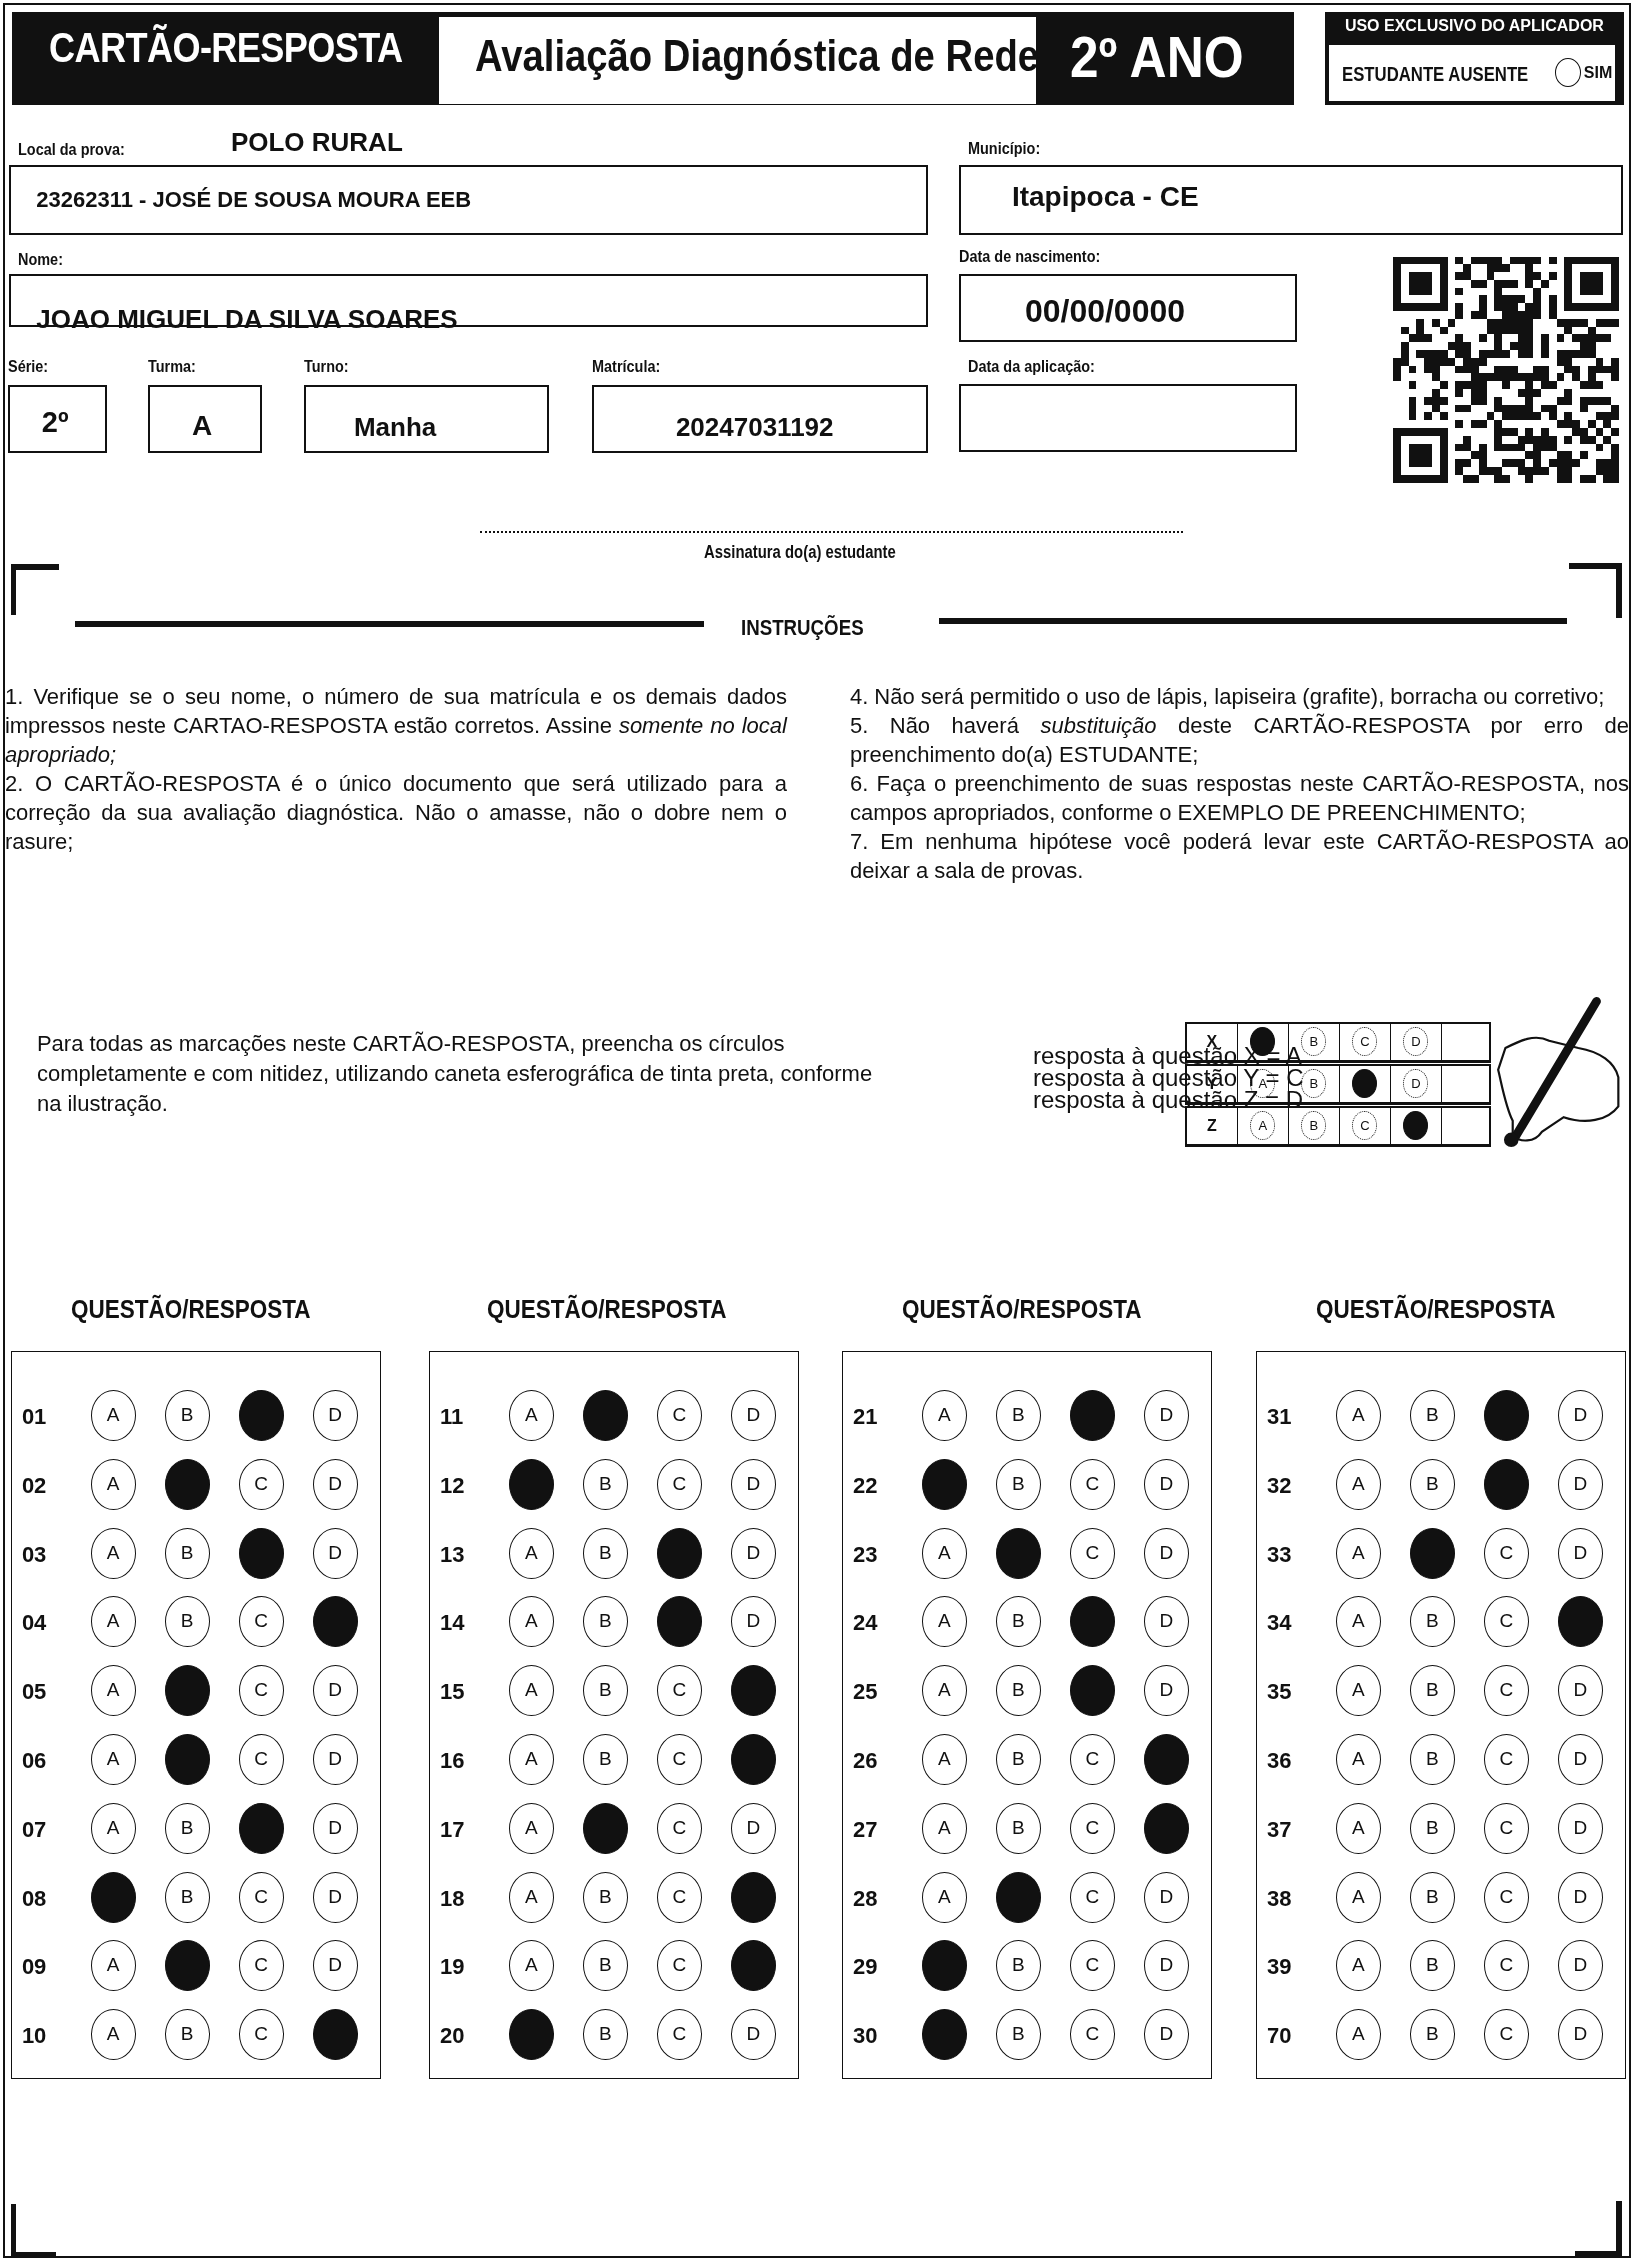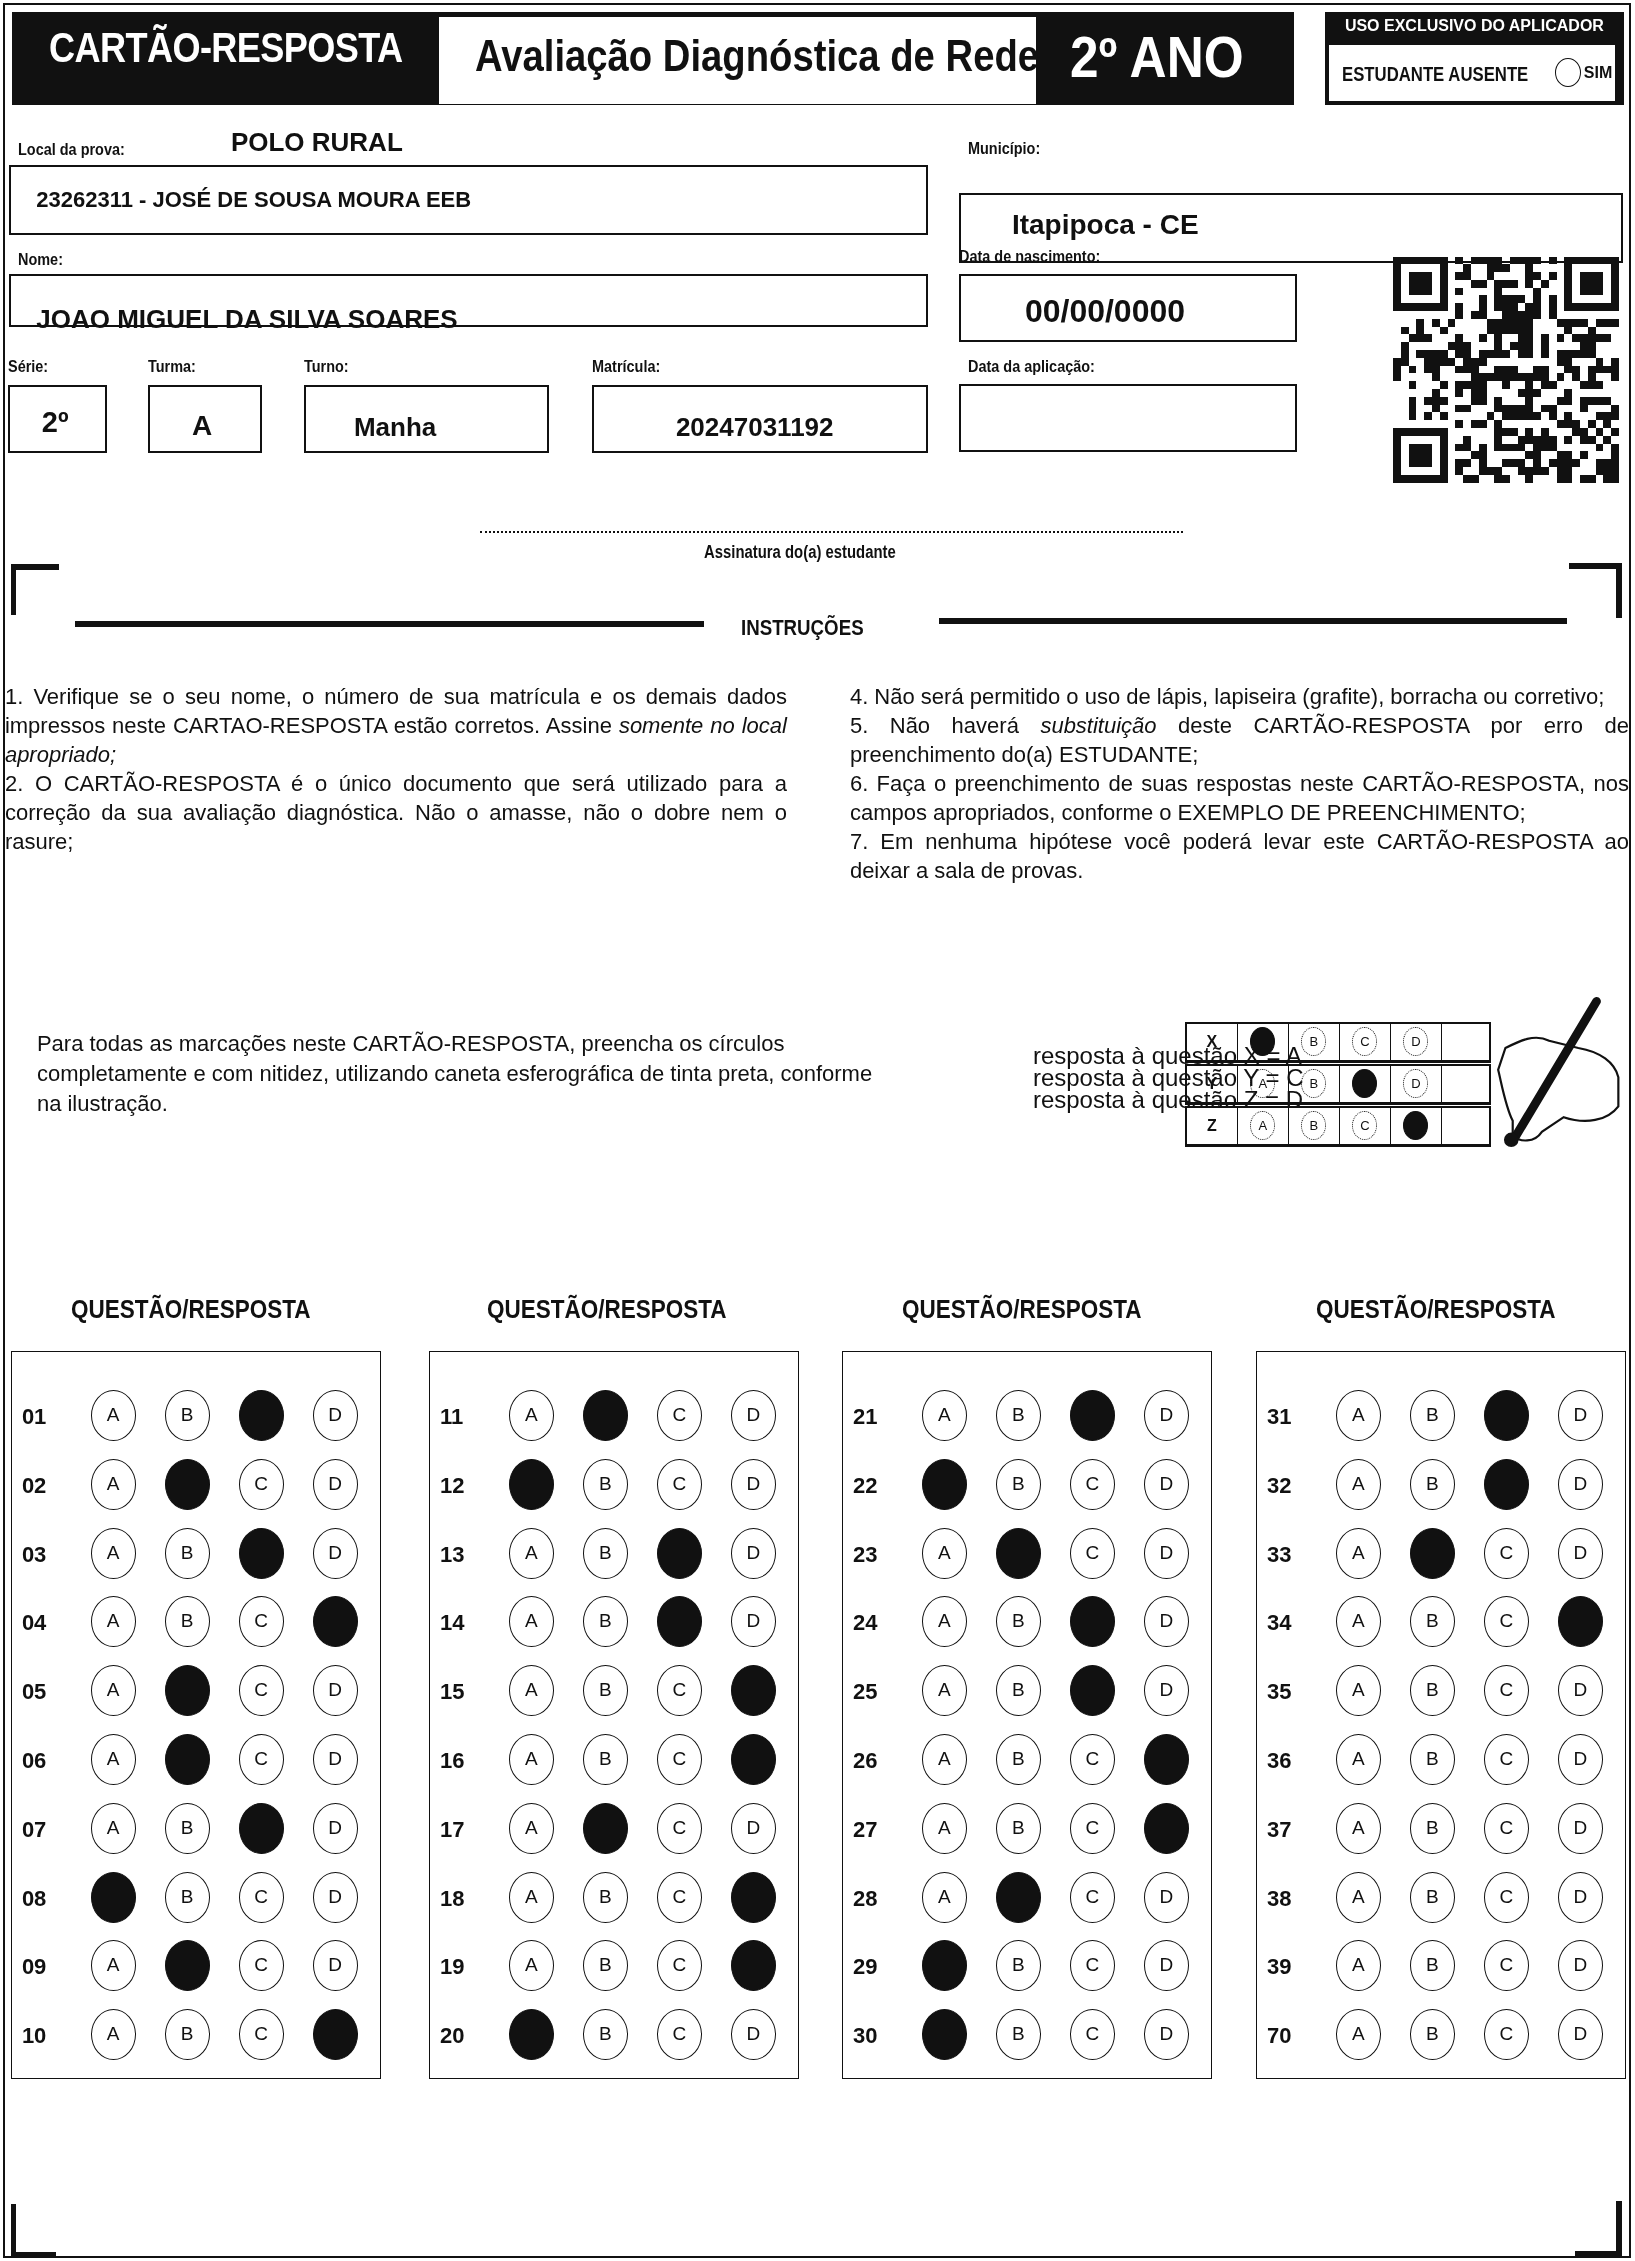--- a/index.html
+++ b/index.html
@@ -95,21 +95,21 @@
     </div>
   </div>
 
   <div class="lbl" style="left:13px;top:135px;">Local da prova:</div>
   <div class="fval" style="left:226px;top:122px;font-size:26px;">POLO RURAL</div>
   <div class="field" style="left:4.4px;top:160px;width:919px;height:70px;">
     <span class="fval" style="left:25px;top:20.4px;font-size:22px;">23262311 - JOSÉ DE SOUSA MOURA EEB</span>
   </div>
 
   <div class="lbl" style="left:963px;top:134px;">Município:</div>
-  <div class="field" style="left:954px;top:160px;width:664px;height:70px;margin-top:28px;">
+  <div class="field" style="left:954px;top:160px;width:664px;height:70px;">
     <span class="fval" style="left:51px;top:14.6px;font-size:28px;">Itapipoca - CE</span>
   </div>
 
   <div class="lbl" style="left:13px;top:245px;">Nome:</div>
   <div class="field" style="left:4.4px;top:269px;width:919px;height:53px;">
     <span class="fval" style="left:25px;top:28px;font-size:26px;">JOAO MIGUEL DA SILVA SOARES</span>
   </div>
 
   <div class="lbl" style="left:954px;top:242px;">Data de nascimento:</div>
   <div class="field" style="left:954px;top:269px;width:338px;height:68px;">

